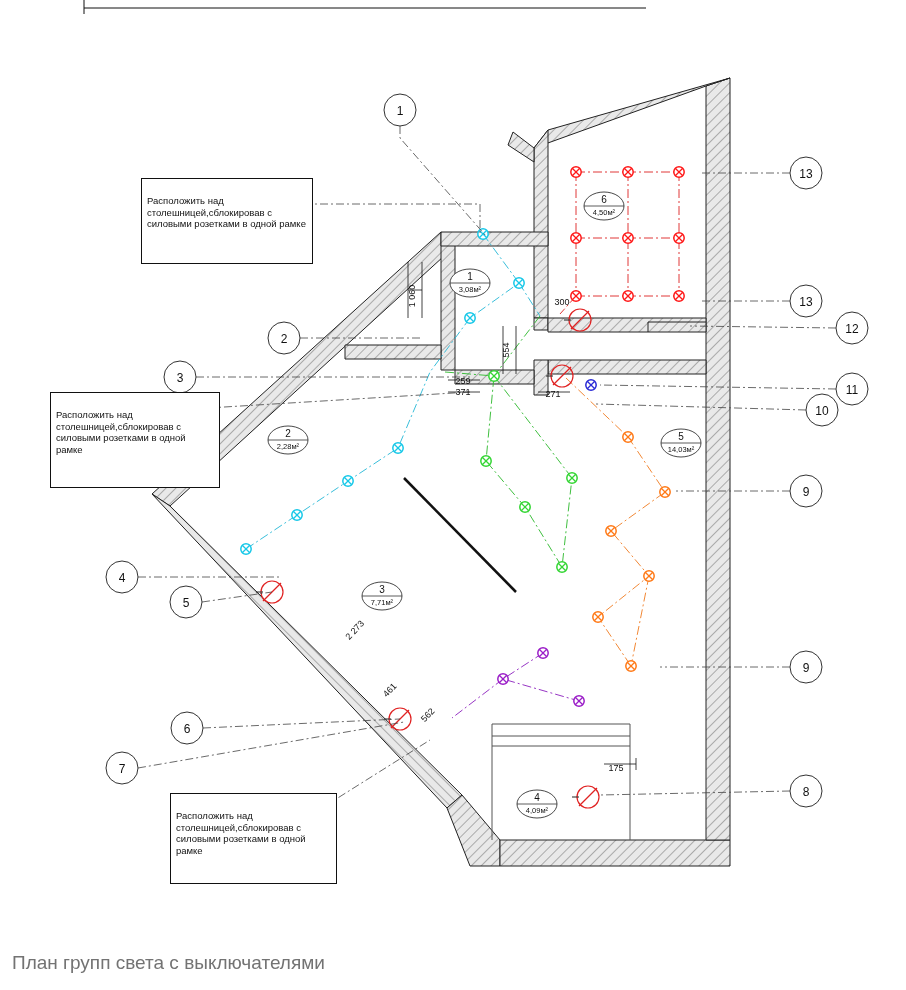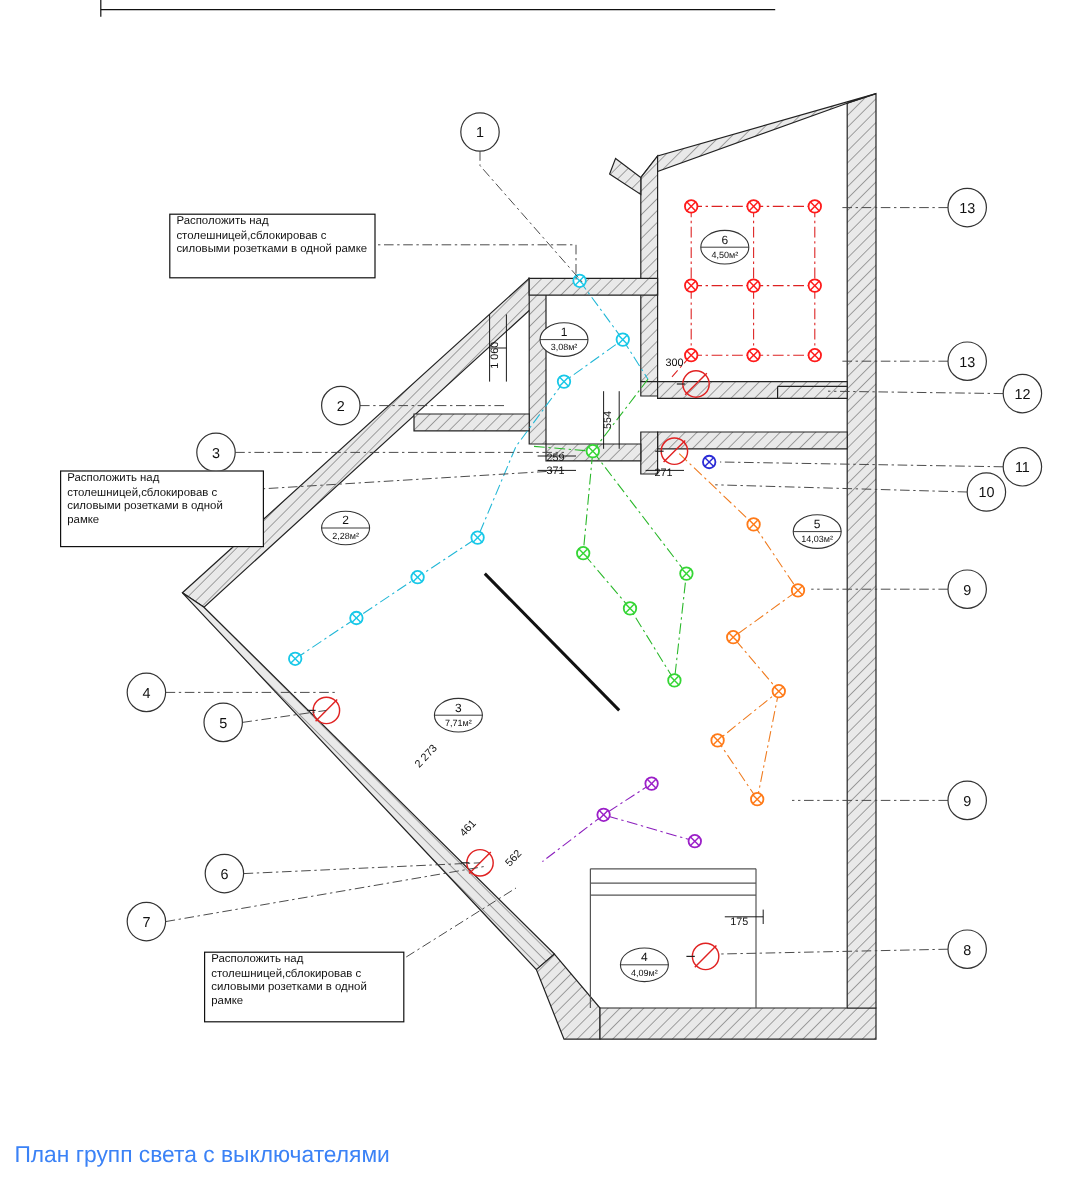--- a/index.html
+++ b/index.html
@@ -1,21 +1,21 @@
 <!DOCTYPE html>
 <html><head>
 <meta charset="utf-8">
 <style>
   html,body{margin:0;padding:0;background:#ffffff;}
   body{width:906px;height:990px;position:relative;overflow:hidden;
        font-family:"Liberation Sans", sans-serif;color:#1a1a1a;}
   #plan{position:absolute;left:0;top:0;width:906px;height:990px;}
   .note{position:absolute;border:1px solid #111;background:#fff;
-        font-size:9.5px;line-height:11.5px;padding:0 5px;color:#111;}
-  .caption{position:absolute;left:12px;top:952px;font-size:19px;color:#3b82f6;}
+        font-size:9.5px;line-height:11.5px;padding:16px 5px;color:#111;}
+  .caption{position:absolute;left:12px;top:952px;font-size:19px;color:#737373;}
 </style>
 </head>
 <body>
 
 <svg id="plan" viewBox="0 0 906 990">
   <defs>
     <pattern id="hatch" width="7" height="7" patternTransform="rotate(45)" patternUnits="userSpaceOnUse">
       <rect width="7" height="7" fill="#e9e9e9"></rect>
       <line x1="0" y1="0" x2="0" y2="7" stroke="#4a4a4a" stroke-width="0.8"></line>
     </pattern>

